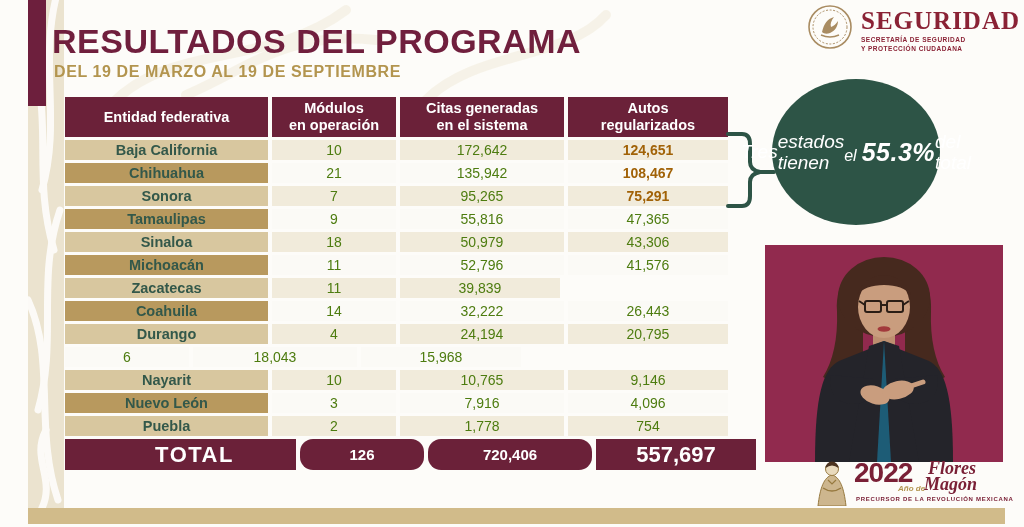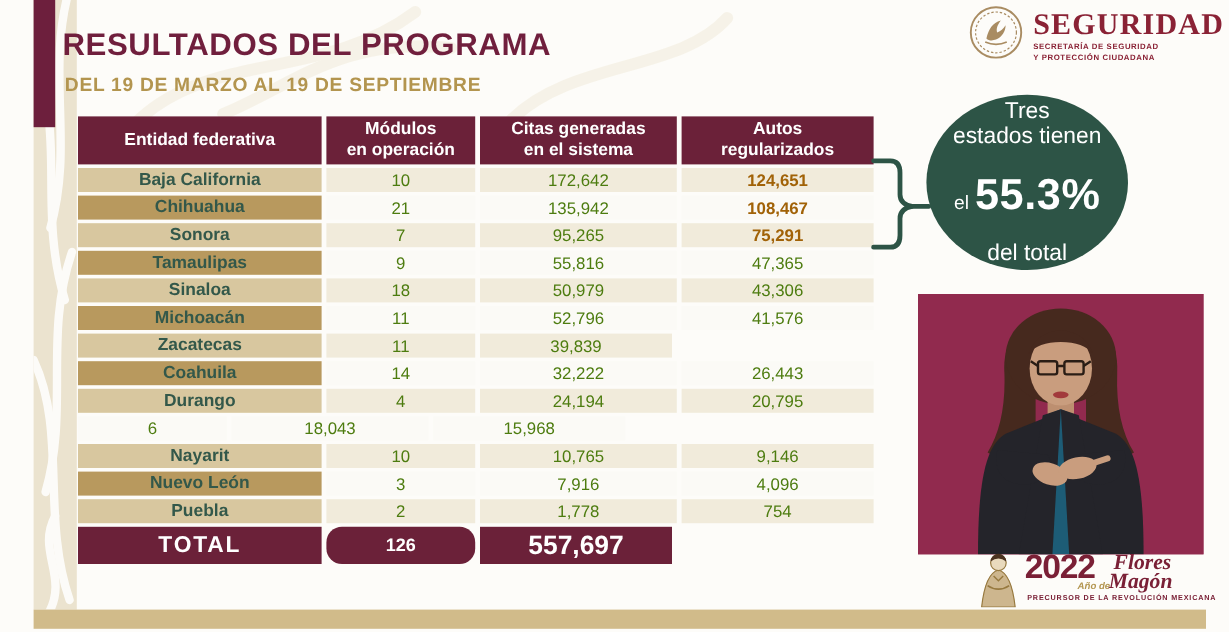--- a/index.html
+++ b/index.html
@@ -8,21 +8,21 @@
     background:#fdfcf9;font-family:"Liberation Sans","DejaVu Sans",sans-serif;
     -webkit-font-smoothing:antialiased;
   }
   
   .watermark-strip{position:absolute;left:28px;top:0;width:36px;height:508px;background:#ebe3cf;}
   .watermark-top{position:absolute;left:46px;top:0;width:700px;height:100px;opacity:.45;pointer-events:none;}
   .left-bar{position:absolute;left:28px;top:0;width:18px;height:106px;background:#6d1f3d;}
   .footer-bar{position:absolute;left:28px;top:508px;width:977px;height:16px;background:#d1bb8a;}
 
   
-  .title{position:absolute;left:52px;top:22px;font-size:26px;font-weight:bold;color:#701f3d;letter-spacing:.5px;}
+  .title{position:absolute;left:52px;top:22px;font-size:34px;font-weight:bold;color:#701f3d;letter-spacing:.5px;}
   .subtitle{position:absolute;left:54px;top:63px;font-size:16px;font-weight:bold;color:#b3954f;letter-spacing:.6px;}
 
   
   .gov-logo{position:absolute;left:807px;top:4px;display:flex;align-items:flex-start;}
   .gov-text{margin-left:8px;padding-top:4px;}
   .gov-name{font-family:"Liberation Serif","DejaVu Serif",serif;font-weight:bold;font-size:25px;color:#8a2235;letter-spacing:1px;line-height:1;}
   .gov-sub{margin-top:3px;font-size:6.5px;font-weight:bold;color:#8a2235;letter-spacing:.5px;line-height:1.35;}
 
   
   .table{position:absolute;left:65px;top:97px;}
@@ -32,35 +32,36 @@
   .thead .cell{background:#6b2139;color:#fff;font-weight:bold;font-size:14.5px;height:40px;line-height:1.15;white-space:pre-line;}
   .data-row .cell{height:20px;}
   .data-row .state{font-weight:bold;color:#33584a;font-size:14.5px;}
   .data-row .data{font-size:14px;color:#4d7c0f;}
   .alt0 .c1{background:#d8c79f;}
   .alt0 .data{background:#f1ebdb;}
   .alt1 .c1{background:#b8995e;}
   .alt1 .data{background:#fbfaf6;}
   .data .bold-green, .data-row .bold-green{font-weight:bold;color:#a16207;}
   .total-row .cell{background:#6b2139;color:#fff;font-weight:bold;height:31px;}
-  .total-row .c1{font-size:19px;letter-spacing:1.5px;}
+  .total-row .c1{font-size:22px;letter-spacing:1.5px;padding-left:28px;}
   .total-row .c2,.total-row .c3{font-size:15px;border-radius:13px;}
   .total-row .c4{font-size:22px;}
 
   
   .brace{position:absolute;left:722px;top:128px;}
   .callout-circle{
     position:absolute;left:772px;top:79px;width:168px;height:146px;border-radius:50%;
-    background:#2d5446;color:#fff;display:flex;flex-direction:column;align-items:center;justify-content:center;
+    background:#2d5446;color:#fff;display:flex;flex-direction:row;align-items:center;justify-content:center;
     line-height:1.12;
+    font-style:italic;
   }
   .callout-circle .ln{font-size:19px;}
   .pct-line{display:flex;align-items:baseline;margin:18px 0;justify-content:flex-end;}
   .pct-line .art{font-size:16px;margin-right:5px;}
-  .pct-line .pct{font-size:36px;font-weight:bold;letter-spacing:.5px;}
+  .pct-line .pct{font-size:25px;font-weight:bold;letter-spacing:.5px;}
 
   
   .video{position:absolute;left:765px;top:245px;width:238px;height:217px;background:#8e2449;overflow:hidden;}
 
   
   .year-logo{position:absolute;left:806px;top:459px;width:200px;height:48px;}
   .magon-man{position:absolute;left:4px;top:1px;}
   .yl-year{position:absolute;left:48px;top:-2px;font-size:28px;font-weight:bold;color:#7a2036;letter-spacing:-1px;}
   .yl-small{position:absolute;left:92px;top:25px;font-size:8px;font-weight:bold;font-style:italic;color:#b3954f;}
   .yl-first{position:absolute;left:122px;top:-1px;font-family:"Liberation Serif","DejaVu Serif",serif;font-style:italic;font-weight:bold;font-size:18px;color:#7a2036;}
@@ -194,20 +195,21 @@
       <div class="trow data-row alt0">
     <div class="cell c1 state">Puebla</div>
     <div class="cell c2 data">2</div>
     <div class="cell c3 data">1,778</div>
     <div class="cell c4 data">754</div>
   </div>
     </div>
   <div class="trow total-row">
     <div class="cell c1">TOTAL</div>
     <div class="cell c2">126</div>
+    <div class="cell c3">720,406</div>
     <div class="cell c4">557,697</div>
   </div>
 </div>
 
 <svg class="brace" width="55" height="85" viewBox="0 0 55 85">
   <g fill="none" stroke="#2d5446" stroke-width="4" stroke-linecap="round" stroke-linejoin="round">
     <path d="M6,6 H20 Q28,6 28,16 V34 Q28,42 38,44 Q28,46 28,54 V68 Q28,78 20,78 H6"></path>
     <path d="M38,44 H52"></path>
   </g>
 </svg>

